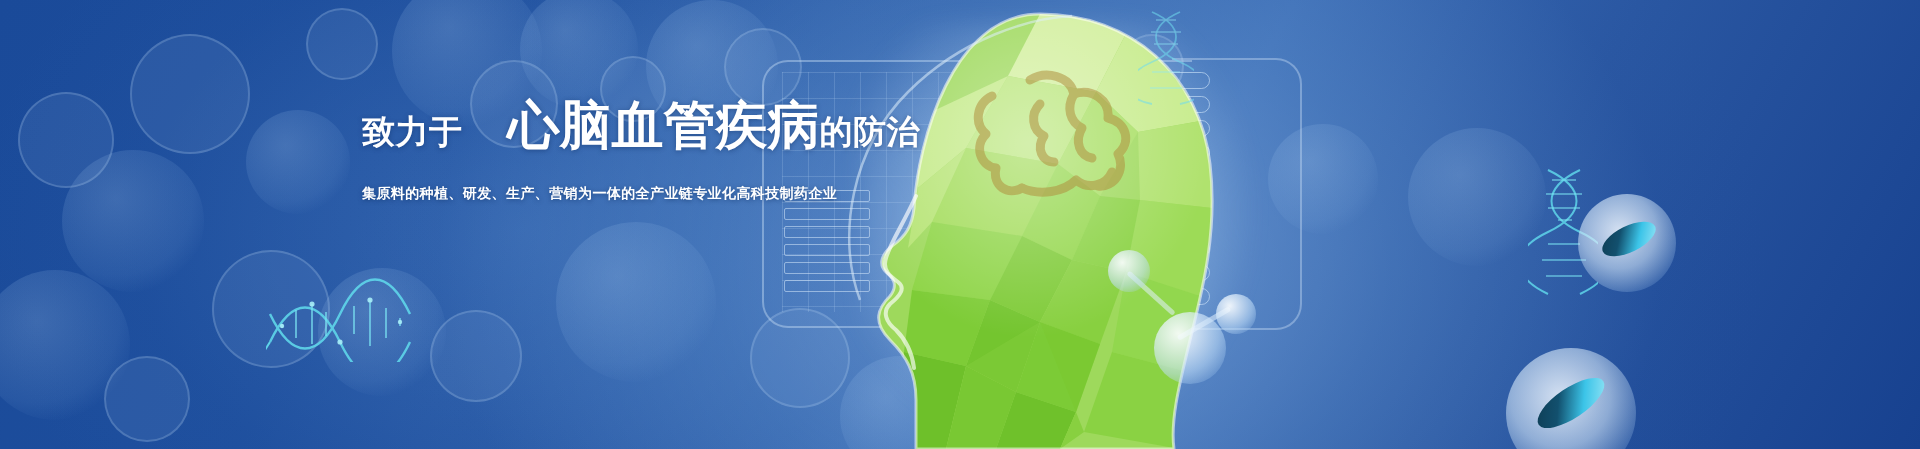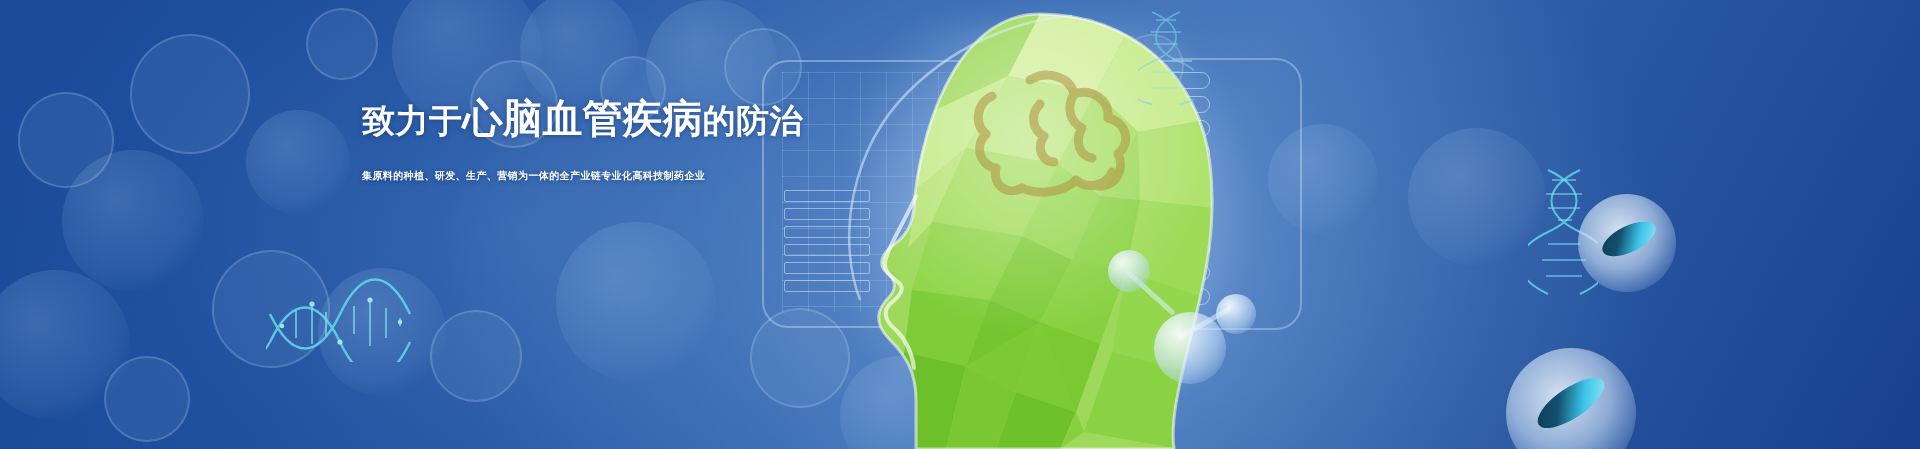--- a/index.html
+++ b/index.html
@@ -68,27 +68,27 @@
     background:radial-gradient(circle at 42% 38%, rgba(236,244,253,0.88) 0%, rgba(206,226,246,0.62) 45%, rgba(150,192,236,0.18) 78%, rgba(120,170,225,0) 92%);}
   .cell .rod{position:absolute;border-radius:50%;
     background:linear-gradient(128deg,#0e3b52 0%,#12506e 34%,#3bc4e8 66%,#9fe8f7 100%);}
 
   
   #copy{position:absolute;left:362px;top:93px;width:470px;}
   #headline{
     margin:0;color:#ffffff;font-weight:700;font-size:33px;line-height:1.26;letter-spacing:.5px;white-space:nowrap;
     text-shadow:0 1px 5px rgba(10,40,90,0.45);
   }
-  #headline .big{font-size:40px;letter-spacing:0;}
+  #headline .big{font-size:52px;letter-spacing:0;margin-left:45px;}
   #subhead{
     margin:8px 0 0 0;color:#b4e06a;font-weight:400;font-size:31px;line-height:1.25;letter-spacing:1px;white-space:nowrap;
     text-shadow:0 1px 5px rgba(10,40,90,0.40);
   }
   #tagline{
-    margin:26px 0 0 0;color:#ffffff;font-size:10px;font-weight:600;letter-spacing:.4px;white-space:nowrap;
+    margin:26px 0 0 0;color:#ffffff;font-size:14px;font-weight:600;letter-spacing:.4px;white-space:nowrap;
     text-shadow:0 1px 4px rgba(10,40,90,0.55);
   }
 </style>
 </head>
 <body>
 
 <div id="banner">
 
   <div>
     <div class="bokeh ring" style="left:18px;top:92px;width:96px;height:96px;"></div>

